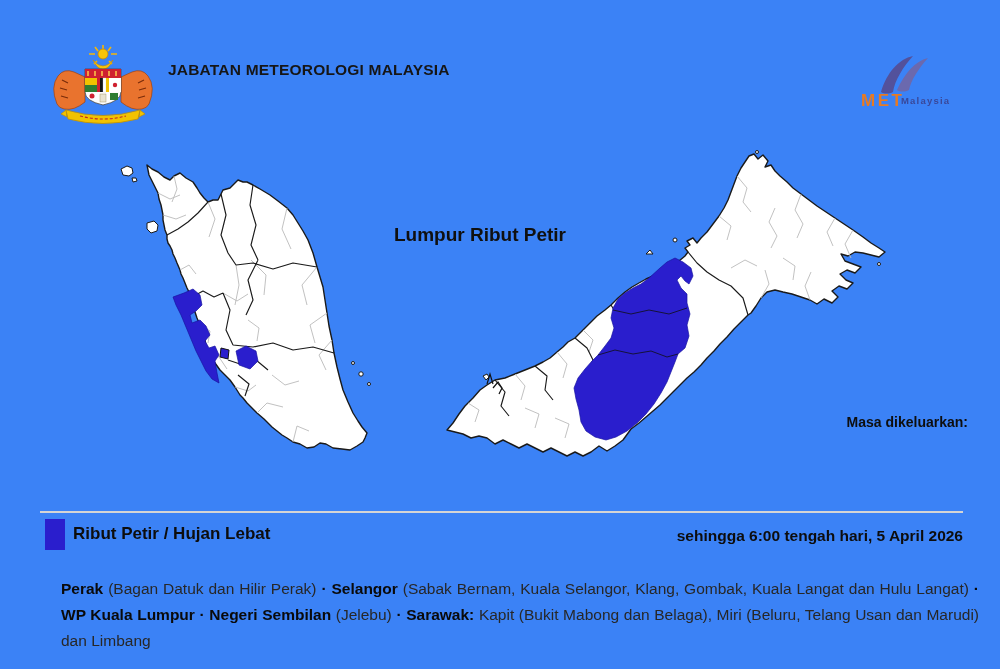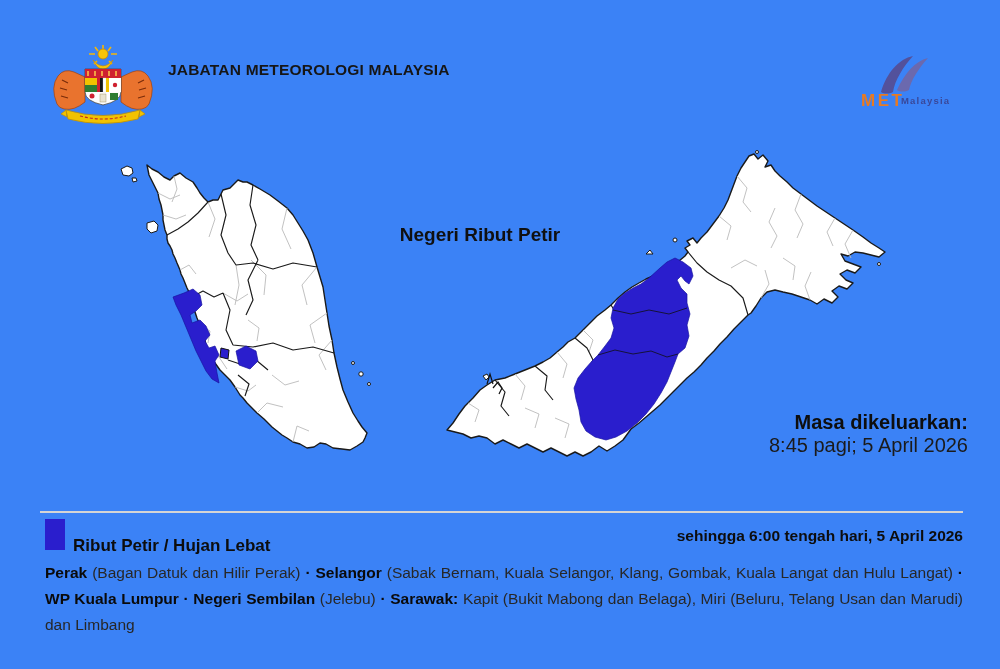--- a/index.html
+++ b/index.html
@@ -5,30 +5,30 @@
   html,body{margin:0;padding:0;background:#fff;}
   .page{position:relative;width:1000px;height:669px;background:#3b82f6;overflow:hidden;
         font-family:"Liberation Sans",sans-serif;color:#1c1c1c;}
   .abs{position:absolute;}
   
   .agency{left:168px;top:57px;font-weight:700;font-size:15.5px;line-height:25px;
           letter-spacing:.2px;color:#161616;}
   
   .map-title{left:370px;top:224px;width:220px;text-align:center;
              font-size:19px;font-weight:700;color:#101010;}
-  .issued{top:411px;right:32px;text-align:right;font-size:20px;line-height:23px;color:#1b1b1b;}
+  .issued{top:411px;right:32px;text-align:right;font-size:14px;line-height:23px;color:#1b1b1b;}
   .issued .lbl{font-weight:700;color:#0e0e0e;}
   
   .divider{left:40px;top:511px;width:923px;border-top:2px solid var(--divider,#d5d5d5);}
   .legend-swatch{left:45px;top:519px;width:20px;height:31px;background:var(--warning_blue,#2a1ecd);}
-  .legend-label{left:73px;top:524px;font-size:17px;font-weight:700;color:#0d0d0d;margin-top:12px;}
+  .legend-label{left:73px;top:524px;font-size:17px;font-weight:700;color:#0d0d0d;}
   .legend-valid{right:37px;top:527px;font-size:15.5px;font-weight:700;color:#0d0d0d;}
   
   .areas{left:45px;top:560px;width:918px;font-size:15.5px;line-height:26px;
-         text-align:justify;color:#272727;margin:0;}
+         text-align:justify;color:#272727;margin:16px;}
   .areas b{font-weight:700;color:#0a0a0a;}
   svg{display:block;}
   .outline{fill:#ffffff;stroke:var(--map_outline,#1a1a1a);stroke-width:1.4;stroke-linejoin:round;}
   .state{fill:none;stroke:var(--map_outline,#1a1a1a);stroke-width:1.15;stroke-linejoin:round;}
   .district{fill:none;stroke:var(--district_line,#bababa);stroke-width:.9;}
   .warn{fill:var(--warning_blue,#2a1ecd);stroke:#1712a0;stroke-width:.7;stroke-linejoin:round;}
   .warn-div{fill:none;stroke:#15123a;stroke-width:1;}
   .isle{fill:#ffffff;stroke:#1a1a1a;stroke-width:1;}
 </style>
 </head>
@@ -105,25 +105,24 @@
     <path class="warn" d="M225,120 L232,114 L240,110 L248,114 L256,120 L258,128 L254,136 L250,133 L246,128 L242,132 L246,140 L252,146 L252,155 L255,166 L252,177 L254,188 L250,200 L243,206 L240,214 L236,224 L232,234 L226,245 L219,256 L211,266 L202,275 L192,283 L181,289 L171,292 L160,289 L151,283 L146,274 L144,262 L141,251 L139,240 L143,230 L150,221 L157,213 L163,207 L170,198 L176,190 L179,180 L176,170 L178,160 L183,151 L190,145 L198,140 L206,136 L214,130 Z"></path>
     <path class="warn-div" d="M163,207 L180,202 L198,206 L216,203 L232,209 L243,206 M178,162 L196,166 L214,162 L234,166 L252,160"></path>
 
     <path d="M52,236 l3,-10 l3,10 M58,240 l5,-6 l4,6 l-3,6" stroke="#111" stroke-width="1.2" fill="none"></path>
     <path class="isle" d="M48,228 l4,-2 l2,3 l-3,3 Z M211,106 l4,-4 l3,4 Z"></path>
     <circle class="isle" cx="240" cy="92" r="2"></circle>
     <circle class="isle" cx="444" cy="116" r="1.5"></circle>
     <circle class="isle" cx="322" cy="4" r="1.5"></circle>
   </svg>
 
-  <div class="abs map-title">Negeri Ribut Petir</div>
+  <div class="abs map-title">Lumpur Ribut Petir</div>
 
   <div class="abs issued">
     <div class="lbl">Masa dikeluarkan:</div>
-    <div>8:45 pagi; 5 April 2026</div>
   </div>
 
   <div class="abs divider"></div>
   <div class="abs legend-swatch"></div>
   <div class="abs legend-label">Ribut Petir / Hujan Lebat</div>
   <div class="abs legend-valid">sehingga 6:00 tengah hari, 5 April 2026</div>
 
   <p class="abs areas"><b>Perak</b><span> (Bagan Datuk dan Hilir Perak) </span><b>·</b><span> </span><b>Selangor</b><span> (Sabak Bernam, Kuala Selangor, Klang, Gombak, Kuala Langat dan Hulu Langat) </span><b>·</b><span> </span><b>WP Kuala Lumpur</b><span> </span><b>·</b><span> </span><b>Negeri Sembilan</b><span> (Jelebu) </span><b>·</b><span> </span><b>Sarawak:</b><span> Kapit (Bukit Mabong dan Belaga), Miri (Beluru, Telang Usan dan Marudi) dan Limbang</span></p>
 
 </div>

